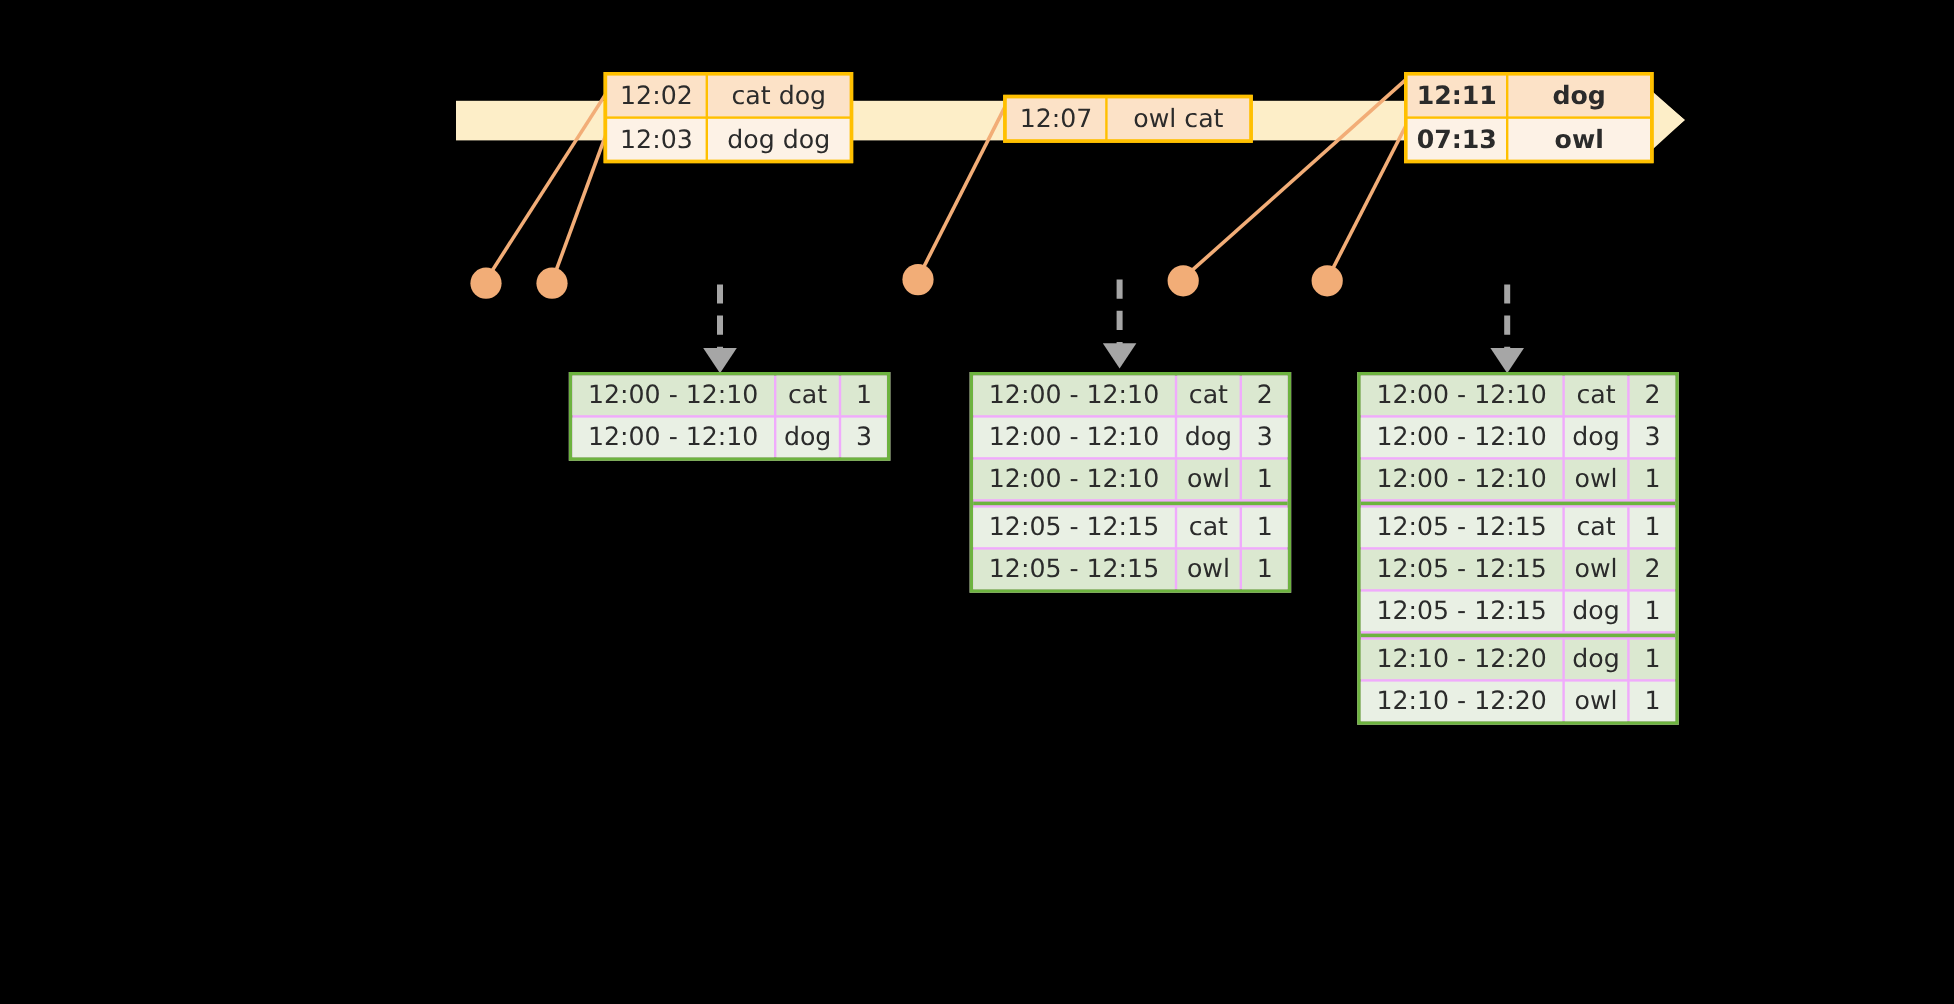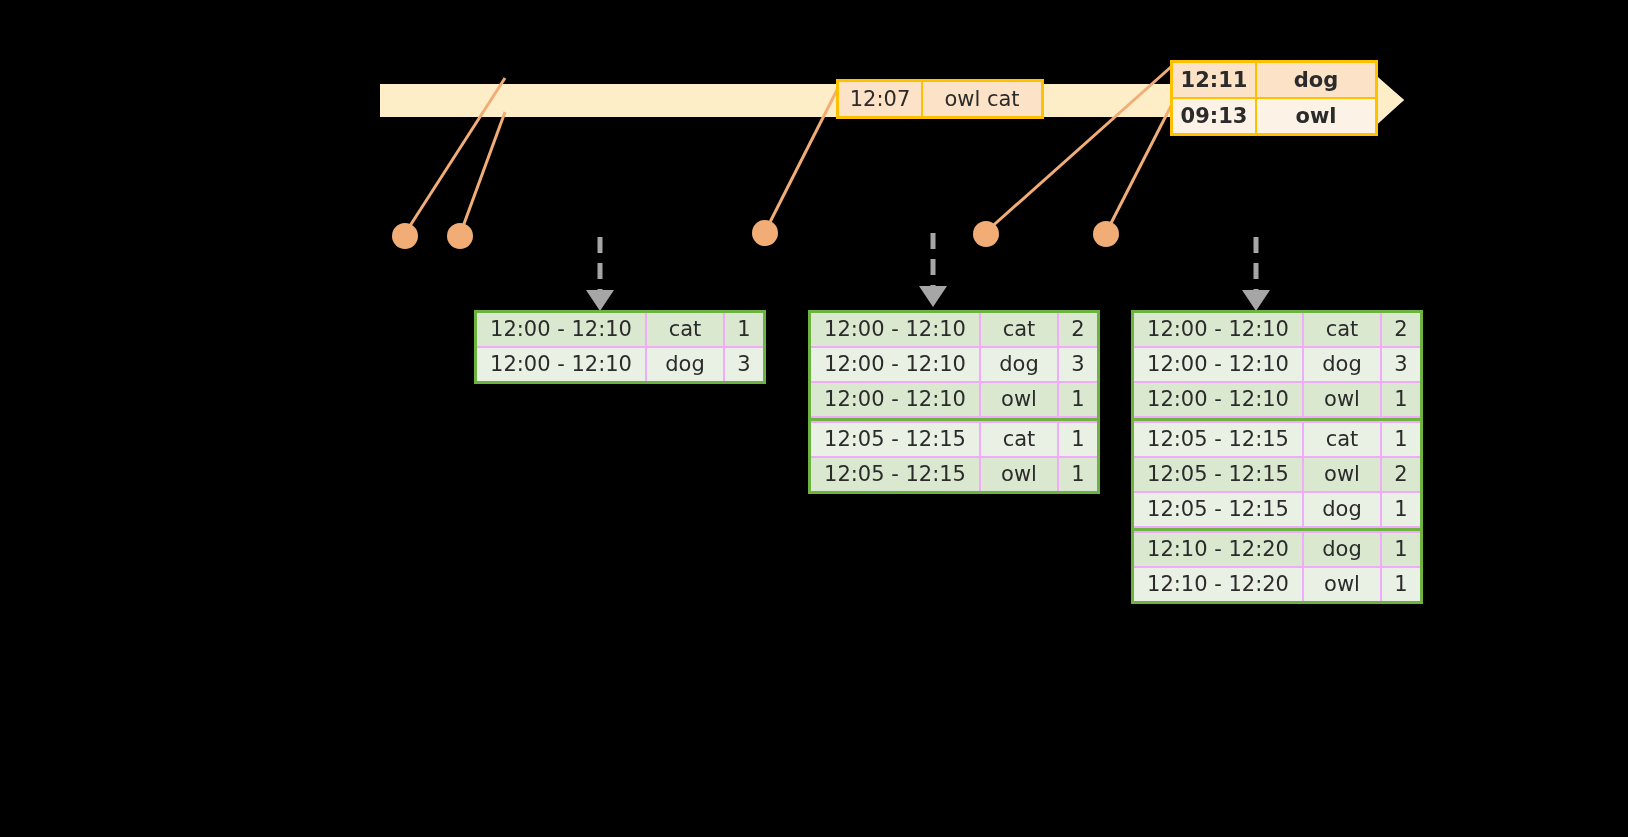--- a/index.html
+++ b/index.html
@@ -24,21 +24,21 @@
   .ev-words{width:118px;}
 
   
   .res-table{position:absolute;border:3px solid #6db33f;background:#f0abfc;
              display:flex;flex-direction:column;gap:2px;}
   .res-row{display:flex;gap:2px;}
   .res-cell{background:#dbe8d0;color:#2b2b2b;font-size:21px;line-height:1;
             display:flex;align-items:center;justify-content:center;height:33px;}
   .res-row.alt .res-cell{background:#e9f0e4;}
   .res-win{width:168px;}
-  .res-word{width:76px;}
+  .res-word{width:52px;}
   .res-cnt{width:38px;}
   .grp-gap{height:3px;background:#6db33f;}
 </style>
 </head>
 <body>
 
 <div id="stage">
 
   <div class="timeline-bar" style="left:380px;top:84px;width:1003px;height:33px;"></div>
 
@@ -68,35 +68,45 @@
       <line x1="933" y1="233" x2="933" y2="292"></line>
       <line x1="1256" y1="237" x2="1256" y2="292"></line>
     </g>
     <g fill="#a6a6a6">
       <polygon points="586,290 614,290 600,311"></polygon>
       <polygon points="919,286 947,286 933,307"></polygon>
       <polygon points="1242,290 1270,290 1256,311"></polygon>
     </g>
   </svg>
 
+  <div class="ev-table" style="left:503px;top:60px;">
+    <div class="ev-row">
+      <div class="ev-cell ev-time">12:02</div>
+      <div class="ev-cell ev-words">cat dog</div>
+    </div>
+    <div class="ev-row light">
+      <div class="ev-cell ev-time">12:03</div>
+      <div class="ev-cell ev-words">dog dog</div>
+    </div>
+  </div>
 
   <div class="ev-table" style="left:836px;top:79px;align-items:center;">
     <div class="ev-row">
       <div class="ev-cell ev-time">12:07</div>
       <div class="ev-cell ev-words">owl cat</div>
     </div>
   </div>
 
   <div class="ev-table" style="left:1170px;top:60px;font-weight:bold;">
     <div class="ev-row">
       <div class="ev-cell ev-time">12:11</div>
       <div class="ev-cell ev-words">dog</div>
     </div>
     <div class="ev-row light">
-      <div class="ev-cell ev-time">09:13</div>
+      <div class="ev-cell ev-time">07:13</div>
       <div class="ev-cell ev-words">owl</div>
     </div>
   </div>
 
   <div id="results-host">
       <div class="res-table" style="left: 474px; top: 310px;">
         <div class="res-row">
           <div class="res-cell res-win">12:00 - 12:10</div>
           <div class="res-cell res-word">cat</div>
           <div class="res-cell res-cnt">1</div>

